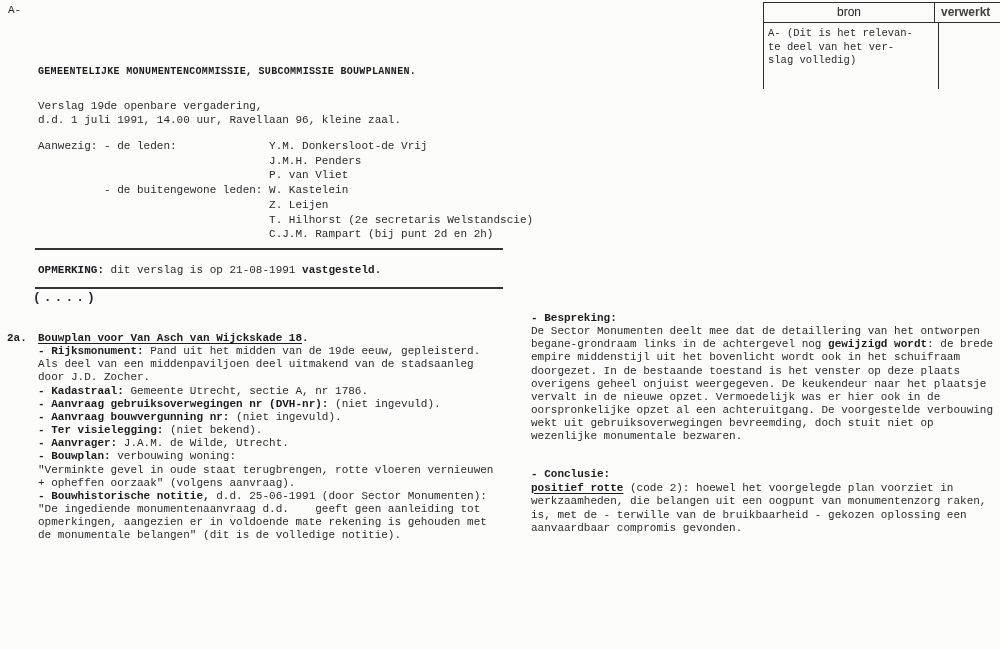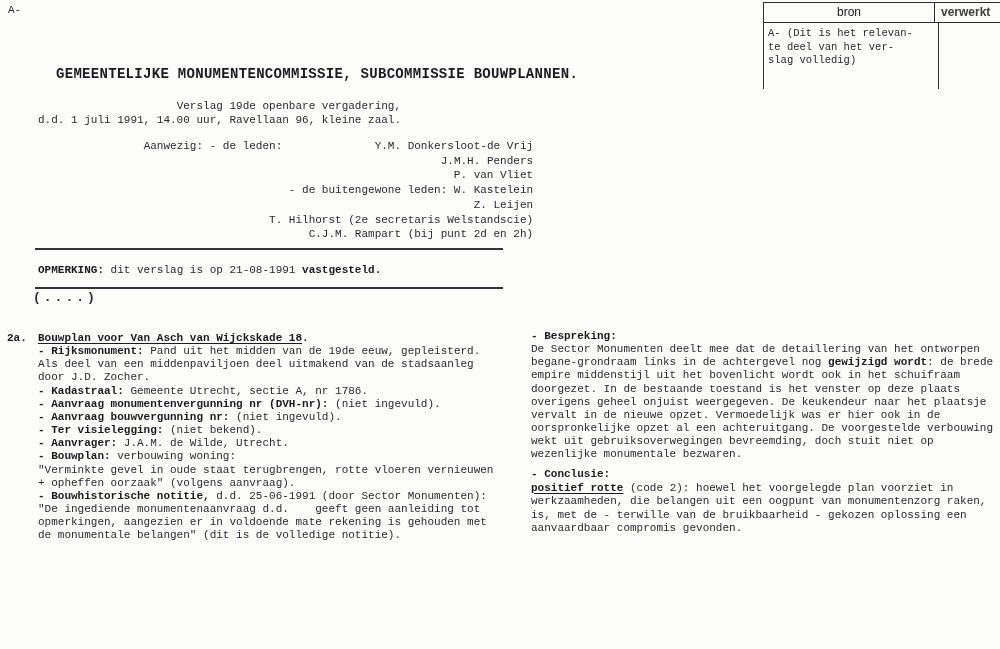--- a/index.html
+++ b/index.html
@@ -5,55 +5,55 @@
   html,body{margin:0;padding:0;}
   body{
     width:1000px;height:649px;overflow:hidden;position:relative;
     background:#fcfcfa;
     font-family:"Liberation Mono","DejaVu Sans Mono",monospace;
     color:#2a2a30;
   }
   .abs{position:absolute;}
   .b{font-weight:bold;color:#1b1b20;}
   .u{text-decoration:underline;text-underline-offset:2px;text-align:center;}
-  .pre{white-space:pre;text-align:right;}
+  .pre{white-space:pre;}
 
   
   #corner-mark{left:8px;top:4px;font-size:11px;}
 
   
   #reg-table{left:763px;top:2px;width:237px;font-family:"Liberation Sans","DejaVu Sans",sans-serif;}
   .reg-header{display:flex;border-top:1.5px solid #2e2e32;border-bottom:1.5px solid #2e2e32;}
   .reg-h1{width:170px;border-left:1.5px solid #2e2e32;border-right:1.5px solid #2e2e32;
           text-align:center;font-weight:normal;font-size:12px;padding:2px 0 3px;color:#1b1b20;}
   .reg-h2{flex:1;font-weight:bold;font-size:12px;padding:2px 0 3px 6px;color:#404040;}
   .reg-body{display:flex;height:66px;gap:18px;}
   .reg-note{width:170px;border-left:1.5px solid #2e2e32;border-right:1.5px solid #2e2e32;
             font-family:"Liberation Mono","DejaVu Sans Mono",monospace;
             font-size:10.5px;line-height:13.5px;padding:4px 0 0 4px;white-space:pre;}
   .reg-code{flex:1;font-family:"Liberation Mono","DejaVu Sans Mono",monospace;
             font-size:11px;padding:37px 0 0 3px;}
 
   
-  #doc-title{left:38px;top:66px;font-size:14px;letter-spacing:0.3px;margin-left:18px;}
+  #doc-title{left:38px;top:66px;font-size:10px;letter-spacing:0.3px;}
   #meeting-info{left:38px;top:99px;font-size:11px;line-height:14px;}
   #attendance{left:38px;top:139px;font-size:11px;line-height:14.7px;}
 
   
   .rule{left:35px;width:468px;height:1.5px;background:#33333a;}
   #rule-top{top:248px;}
   #rule-bottom{top:287px;}
   #opmerking{left:38px;top:264px;font-size:11px;}
   #ellipsis{left:33px;top:290px;font-size:13px;letter-spacing:3px;font-weight:bold;}
 
   
   #section-marker{left:7px;top:332px;font-size:11px;}
   #left-column{left:38px;top:332px;width:472px;font-size:11px;line-height:13.15px;}
   #left-column div{white-space:pre;}
-  #right-column{left:531px;top:330px;width:470px;font-size:11px;line-height:13.15px;}
+  #right-column{left:531px;top:312px;width:470px;font-size:11px;line-height:13.15px;}
   #right-column div{white-space:pre;}
   #conclusion{left:531px;top:468px;width:470px;font-size:11px;line-height:13.6px;}
   #conclusion div{white-space:pre;}
 </style>
 </head>
 <body>
 
 <div class="abs" id="corner-mark">A-</div>
 
 <div class="abs" id="reg-table">
@@ -85,21 +85,21 @@
 <div class="abs" id="ellipsis">(....)</div>
 
 <div class="abs b" id="section-marker">2a.</div>
 
 <div class="abs" id="left-column">
   <div><span class="b u">Bouwplan voor Van Asch van Wijckskade 18</span><span class="b">.</span></div>
   <div><span class="b">- Rijksmonument:</span><span> Pand uit het midden van de 19de eeuw, gepleisterd.
 Als deel van een middenpaviljoen deel uitmakend van de stadsaanleg
 door J.D. Zocher.</span></div>
   <div><span class="b">- Kadastraal:</span><span> Gemeente Utrecht, sectie A, nr 1786.</span></div>
-  <div><span class="b">- Aanvraag monumentenvergunning nr (DVH-nr):</span><span> (niet ingevuld).</span></div>
+  <div><span class="b">- Aanvraag gebruiksoverwegingen nr (DVH-nr):</span><span> (niet ingevuld).</span></div>
   <div><span class="b">- Aanvraag bouwvergunning nr:</span><span> (niet ingevuld).</span></div>
   <div><span class="b">- Ter visielegging:</span><span> (niet bekend).</span></div>
   <div><span class="b">- Aanvrager:</span><span> J.A.M. de Wilde, Utrecht.</span></div>
   <div><span class="b">- Bouwplan:</span><span> verbouwing woning:
 "Verminkte gevel in oude staat terugbrengen, rotte vloeren vernieuwen
 + opheffen oorzaak" (volgens aanvraag).</span></div>
   <div><span class="b">- Bouwhistorische notitie,</span><span> d.d. 25-06-1991 (door Sector Monumenten):
 "De ingediende monumentenaanvraag d.d.    geeft geen aanleiding tot
 opmerkingen, aangezien er in voldoende mate rekening is gehouden met
 de monumentale belangen" (dit is de volledige notitie).</span></div>

